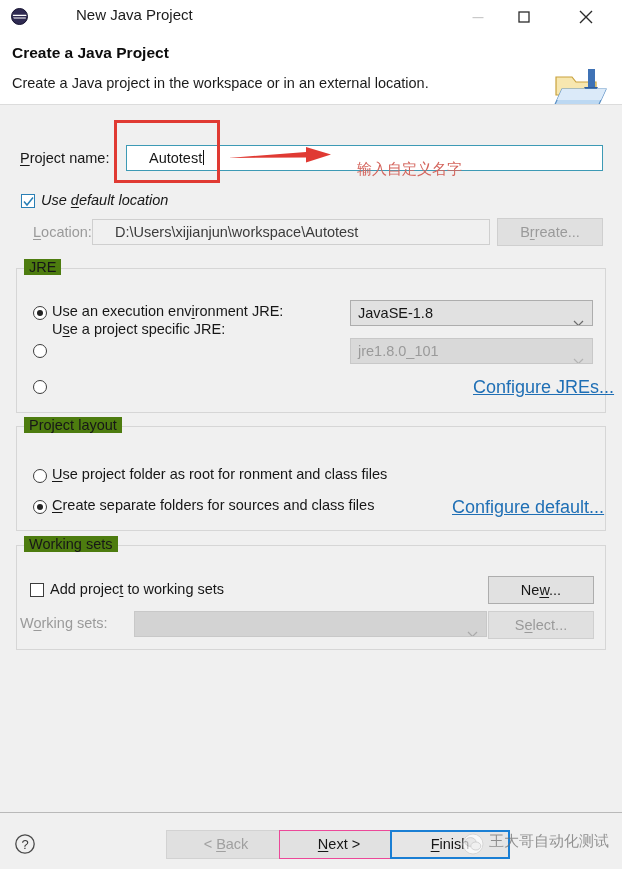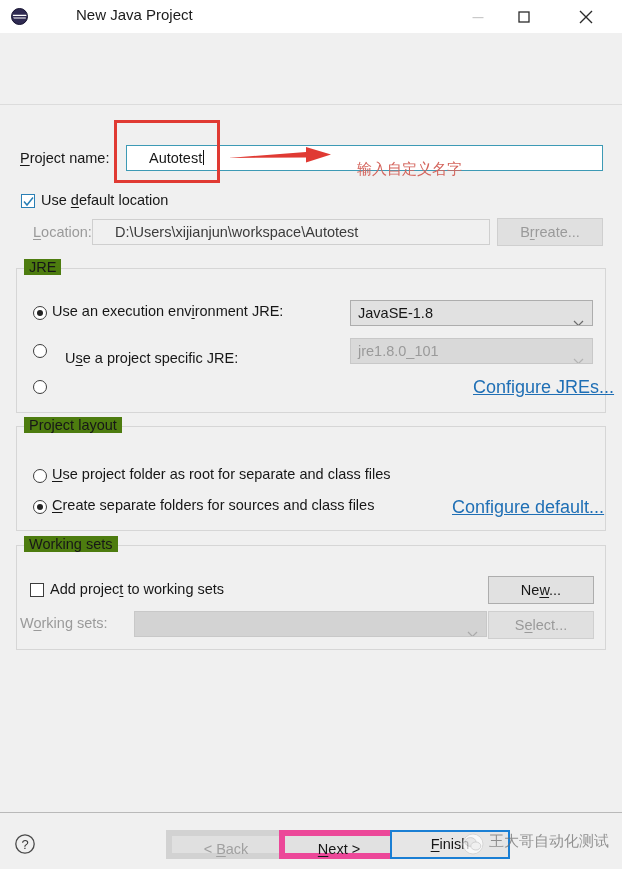--- a/index.html
+++ b/index.html
@@ -249,21 +249,21 @@
     background: #f0f0f0;
   }
   #help-icon { position: absolute; left: 14px; top: 20px; }
   .fbtn {
     position: absolute;
     box-sizing: border-box;
     top: 17px;
     height: 29px;
     width: 120px;
     background: #e1e1e1;
-    border: 6px solid #ec4899;
+    border: 1px solid #ec4899;
     font-size: 14.5px;
     color: #171717;
     text-align: center;
     line-height: 27px;
     white-space: nowrap;
   }
   .fbtn.disabled { color: #a0a0a0; background: #e0e0e0; border-color: #d2d2d2; }
   #back-button { left: 166px; }
   #next-button { left: 279px; }
   #finish-button {
@@ -333,37 +333,50 @@
         <rect x="2" y="2" width="10" height="10" fill="none" stroke="#2b2b2b" stroke-width="1.3"></rect>
       </svg>
     </div>
     <div class="wbtn" id="btn-close">
       <svg width="18" height="18" viewBox="0 0 18 18">
         <path d="M3 3 L15 15 M15 3 L3 15" stroke="#2b2b2b" stroke-width="1.4" fill="none"></path>
       </svg>
     </div>
   </div>
 
+  <div id="header">
+    <div id="header-title">Create a Java Project</div>
+    <div id="header-desc">Create a Java project in the workspace or in an external location.</div>
+    <span id="header-icon">
+      <svg width="62" height="52" viewBox="0 0 62 52">
+        <path d="M6 12 L22 12 L26 17 L46 17 L46 30 L6 30 Z" fill="#f7e7b0" stroke="#c9a23c" stroke-width="1.2"></path>
+        <rect x="38" y="4" width="7" height="22" fill="#3f72b5"></rect>
+        <path d="M34 22 L48 22 L41 33 Z" fill="#2f5e9e"></path>
+        <path d="M12 24 L56 24 L46 46 L2 46 Z" fill="#bcd8f2" stroke="#5a8fc4" stroke-width="1.2"></path>
+        <path d="M12 24 L56 24 L51 35 L7 35 Z" fill="#dbeaf9"></path>
+      </svg>
+    </span>
+  </div>
   <div id="header-rule"></div>
 
   <div id="body-area"></div>
 
   <div class="lbl" style="left:20px; top:150px;">
     <span class="mn">P</span><span>roject name:</span>
   </div>
   <div class="textfield" id="project-name-input">
     <span>Autotest</span><span class="caret"></span>
   </div>
 
   <div class="checkbox on" style="left:21px; top:194px;">
     <svg width="11" height="11" viewBox="0 0 11 11">
       <path d="M1 5.5 L4 9 L10 1.5" stroke="#2a7fb5" stroke-width="1.5" fill="none"></path>
     </svg>
   </div>
-  <div class="lbl" style="left:41px; top:192px;">
+  <div class="lbl" style="left:41px; top:192px;font-style:italic;">
     <span>Use </span><span class="mn">d</span><span>efault location</span>
   </div>
 
   <div class="lbl dim" style="left:12px; top:224px;margin-left:21px;">
     <span class="mn">L</span><span>ocation:</span>
   </div>
   <div class="textfield" id="location-input">
     <span>D:\Users\xijianjun\workspace\Autotest</span>
   </div>
   <div class="btn disabled" id="browse-button">
@@ -380,41 +393,41 @@
   <div class="combo" id="jre-exec-combo">
     <span>JavaSE-1.8</span>
     <span class="arrow">
       <svg width="11" height="7" viewBox="0 0 11 7">
           <path d="M1 1 L5.5 5.5 L10 1" stroke="#6b6b6b" stroke-width="1.2" fill="none"></path>
         </svg>
     </span>
   </div>
 
   <div class="radio" style="left:33px; top:344px;"></div>
-  <div class="lbl" style="left:52px; top:350px;margin-left:13px;">
+  <div class="lbl" style="left:52px; top:321px;">
     <span>U</span><span class="mn">s</span><span>e a project specific JRE:</span>
   </div>
   <div class="combo disabled" id="jre-specific-combo">
     <span>jre1.8.0_101</span>
     <span class="arrow">
       <svg width="11" height="7" viewBox="0 0 11 7">
           <path d="M1 1 L5.5 5.5 L10 1" stroke="#b4b4b4" stroke-width="1.2" fill="none"></path>
         </svg>
     </span>
   </div>
 
   <div class="radio" style="left:33px; top:380px;"></div>
   <div class="link" style="left:473px; top:377px;">Configure JREs...</div>
 
   <div class="group" id="group-layout"></div>
   <div class="group-title" id="group-layout-title">Project layout</div>
 
   <div class="radio" style="left:33px; top:469px;"></div>
   <div class="lbl" style="left:52px; top:466px;">
-    <span class="mn">U</span><span>se project folder as root for separate and class files</span>
+    <span class="mn">U</span><span>se project folder as root for ronment and class files</span>
   </div>
 
   <div class="radio on" style="left:33px; top:500px;"></div>
   <div class="lbl" style="left:52px; top:497px;">
     <span class="mn">C</span><span>reate separate folders for sources and class files</span>
   </div>
   <div class="link" style="left:452px; top:497px;">Configure default...</div>
 
   <div class="group" id="group-workingsets"></div>
   <div class="group-title" id="group-workingsets-title">Working sets</div>

